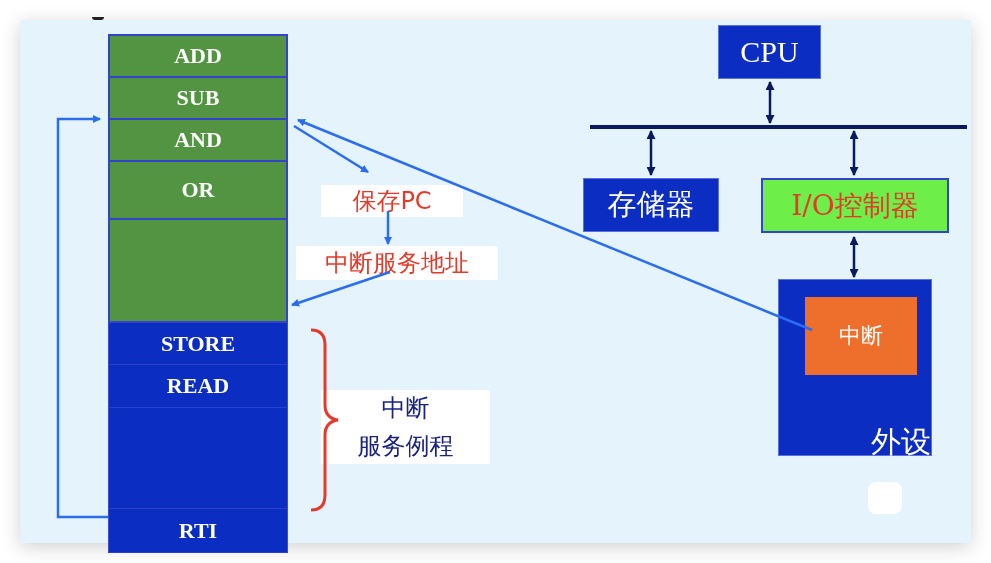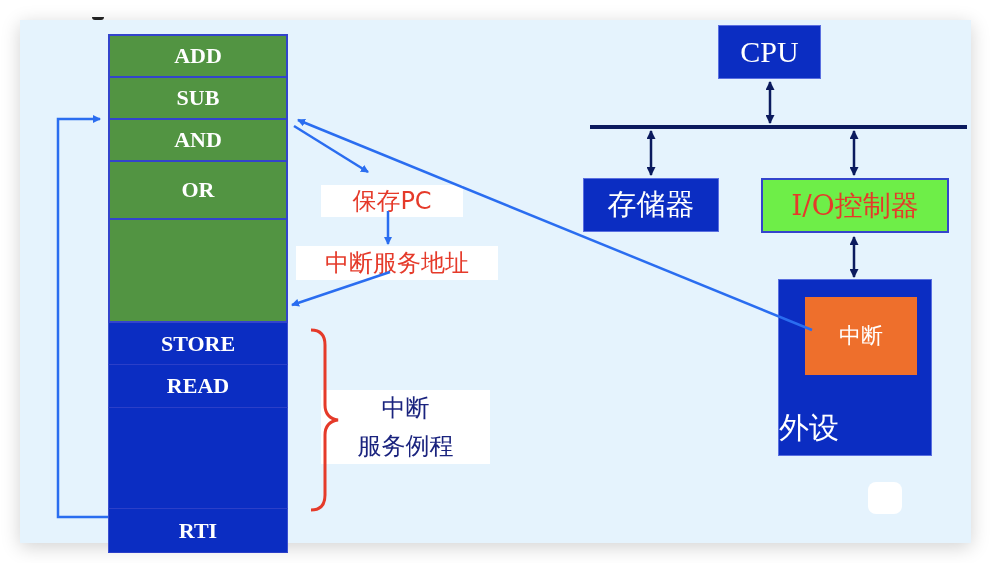--- a/index.html
+++ b/index.html
@@ -27,21 +27,21 @@
     .navy-text { color: #1a237e; font-size: 24px; line-height: 38px; text-align: center; flex-direction: column; }
     .box {
       position: absolute; display: flex; align-items: center; justify-content: center; box-sizing: border-box;
       font-family: "DejaVu Sans", sans-serif;
     }
     .cpu { left: 718px; top: 25px; width: 103px; height: 54px; background: #0b2dc2; border: 1px solid #5a6fe0; color: #fff; font-family: "Liberation Serif", serif; font-size: 30px; text-align: right; }
     .mem { left: 583px; top: 178px; width: 136px; height: 54px; background: #0b2dc2; border: 1px solid #5a6fe0; color: #fff; font-size: 29px; }
     .ioc { left: 761px; top: 178px; width: 188px; height: 55px; background: #6eee48; border: 2px solid #3344cc; color: #e53a2a; font-size: 28px; font-family: "DejaVu Serif", serif; }
     .periph { left: 778px; top: 279px; width: 154px; height: 177px; background: #0b2dc2; border: 1px solid #5a6fe0; }
     .intreg { position: absolute; left: 26px; top: 17px; width: 112px; height: 78px; background: #ee6f2c; color: #fff; font-size: 22px; display: flex; flex-direction: column; align-items: center; justify-content: center; line-height: 34px; }
-    .periph-label { position: absolute; left: 0; width: 100%; top: 128px; text-align: left; color: #fff; font-size: 30px; }
+    .periph-label { position: absolute; left: 0; width: 100%; top: 142px; text-align: right; color: #fff; font-size: 30px; }
     .small-square { position: absolute; left: 868px; top: 482px; width: 34px; height: 32px; background: #ffffff; border-radius: 8px; }
   </style>
 </head>
 <body>
 
 <div class="slide"></div>
 <div class="dot-top"></div>
 
 <div class="stack">
   <div class="cell green" style="height:44px">

